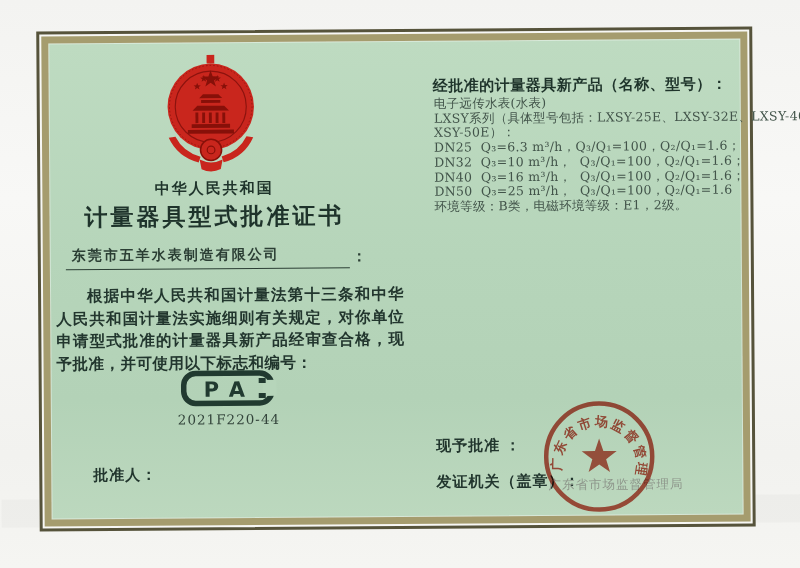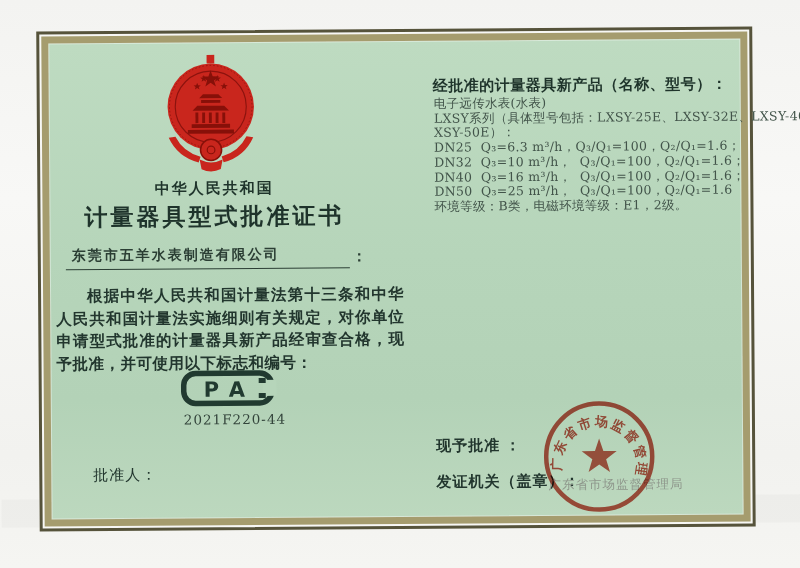--- a/index.html
+++ b/index.html
@@ -46,26 +46,26 @@
     position:absolute;left:302px;top:206px;font-size:15px;font-weight:700;color:#2b3e34;
   }
   .main-para{
     position:absolute;left:6px;top:242px;width:348px;
     font-family:"Liberation Serif",serif;font-size:15.5px;font-weight:700;
     color:#22362e;line-height:22.5px;text-indent:2em;text-align:justify;
     letter-spacing:0.5px;
   }
   .cpa-logo{position:absolute;left:130px;top:327px;width:96px;height:40px;}
   .cpa-number{
-    position:absolute;left:124px;top:369px;width:120px;text-align:center;
+    position:absolute;left:118px;top:369px;width:120px;text-align:center;
     font-family:"DejaVu Serif",serif;font-size:13.5px;color:#33443b;letter-spacing:1px;
   }
   .approver{
     position:absolute;left:42px;top:423px;
-    font-size:15px;font-weight:400;color:#22362e;letter-spacing:1px;
+    font-size:15px;font-weight:700;color:#22362e;letter-spacing:1px;
   }
   
   .products-header{
     position:absolute;left:384px;top:36px;width:310px;
     font-size:15px;font-weight:700;color:#1f342b;letter-spacing:0.5px;
   }
   .product-lines{position:absolute;left:385px;top:56px;width:306px;}
   .product-line{
     font-family:"DejaVu Serif",serif;font-size:12.5px;color:#42544a;
     line-height:14.7px;white-space:pre;letter-spacing:0.3px;

